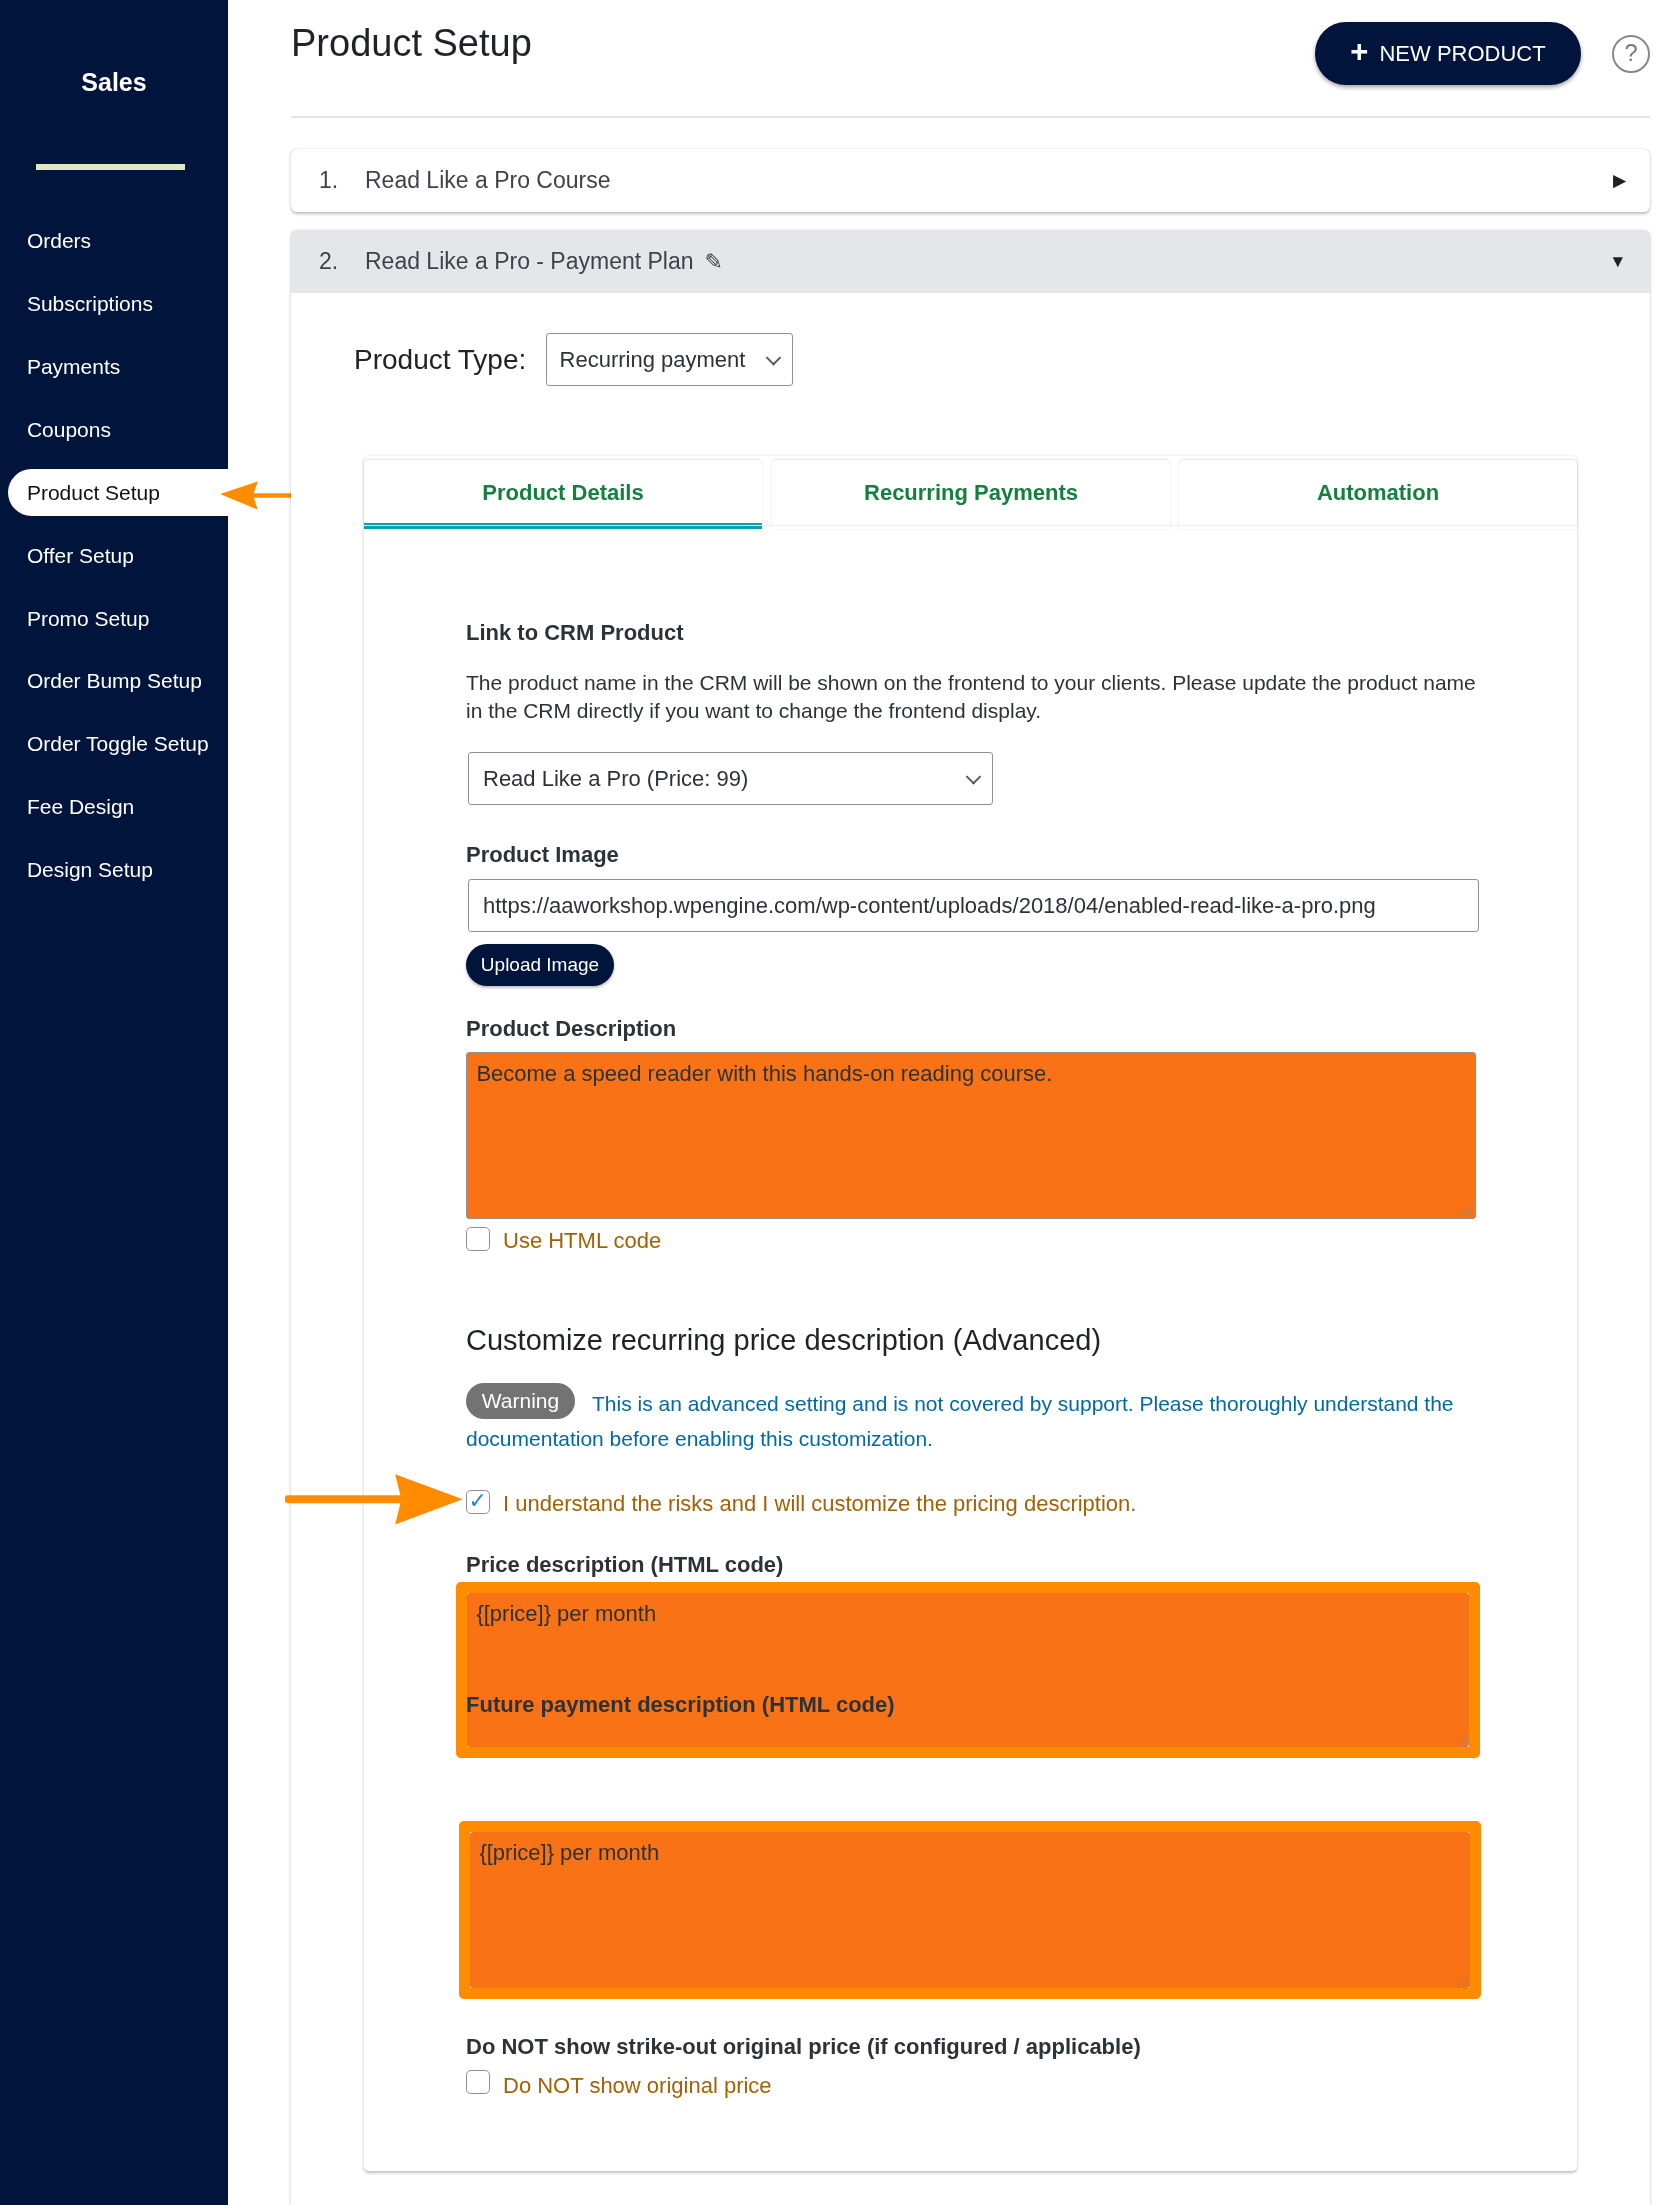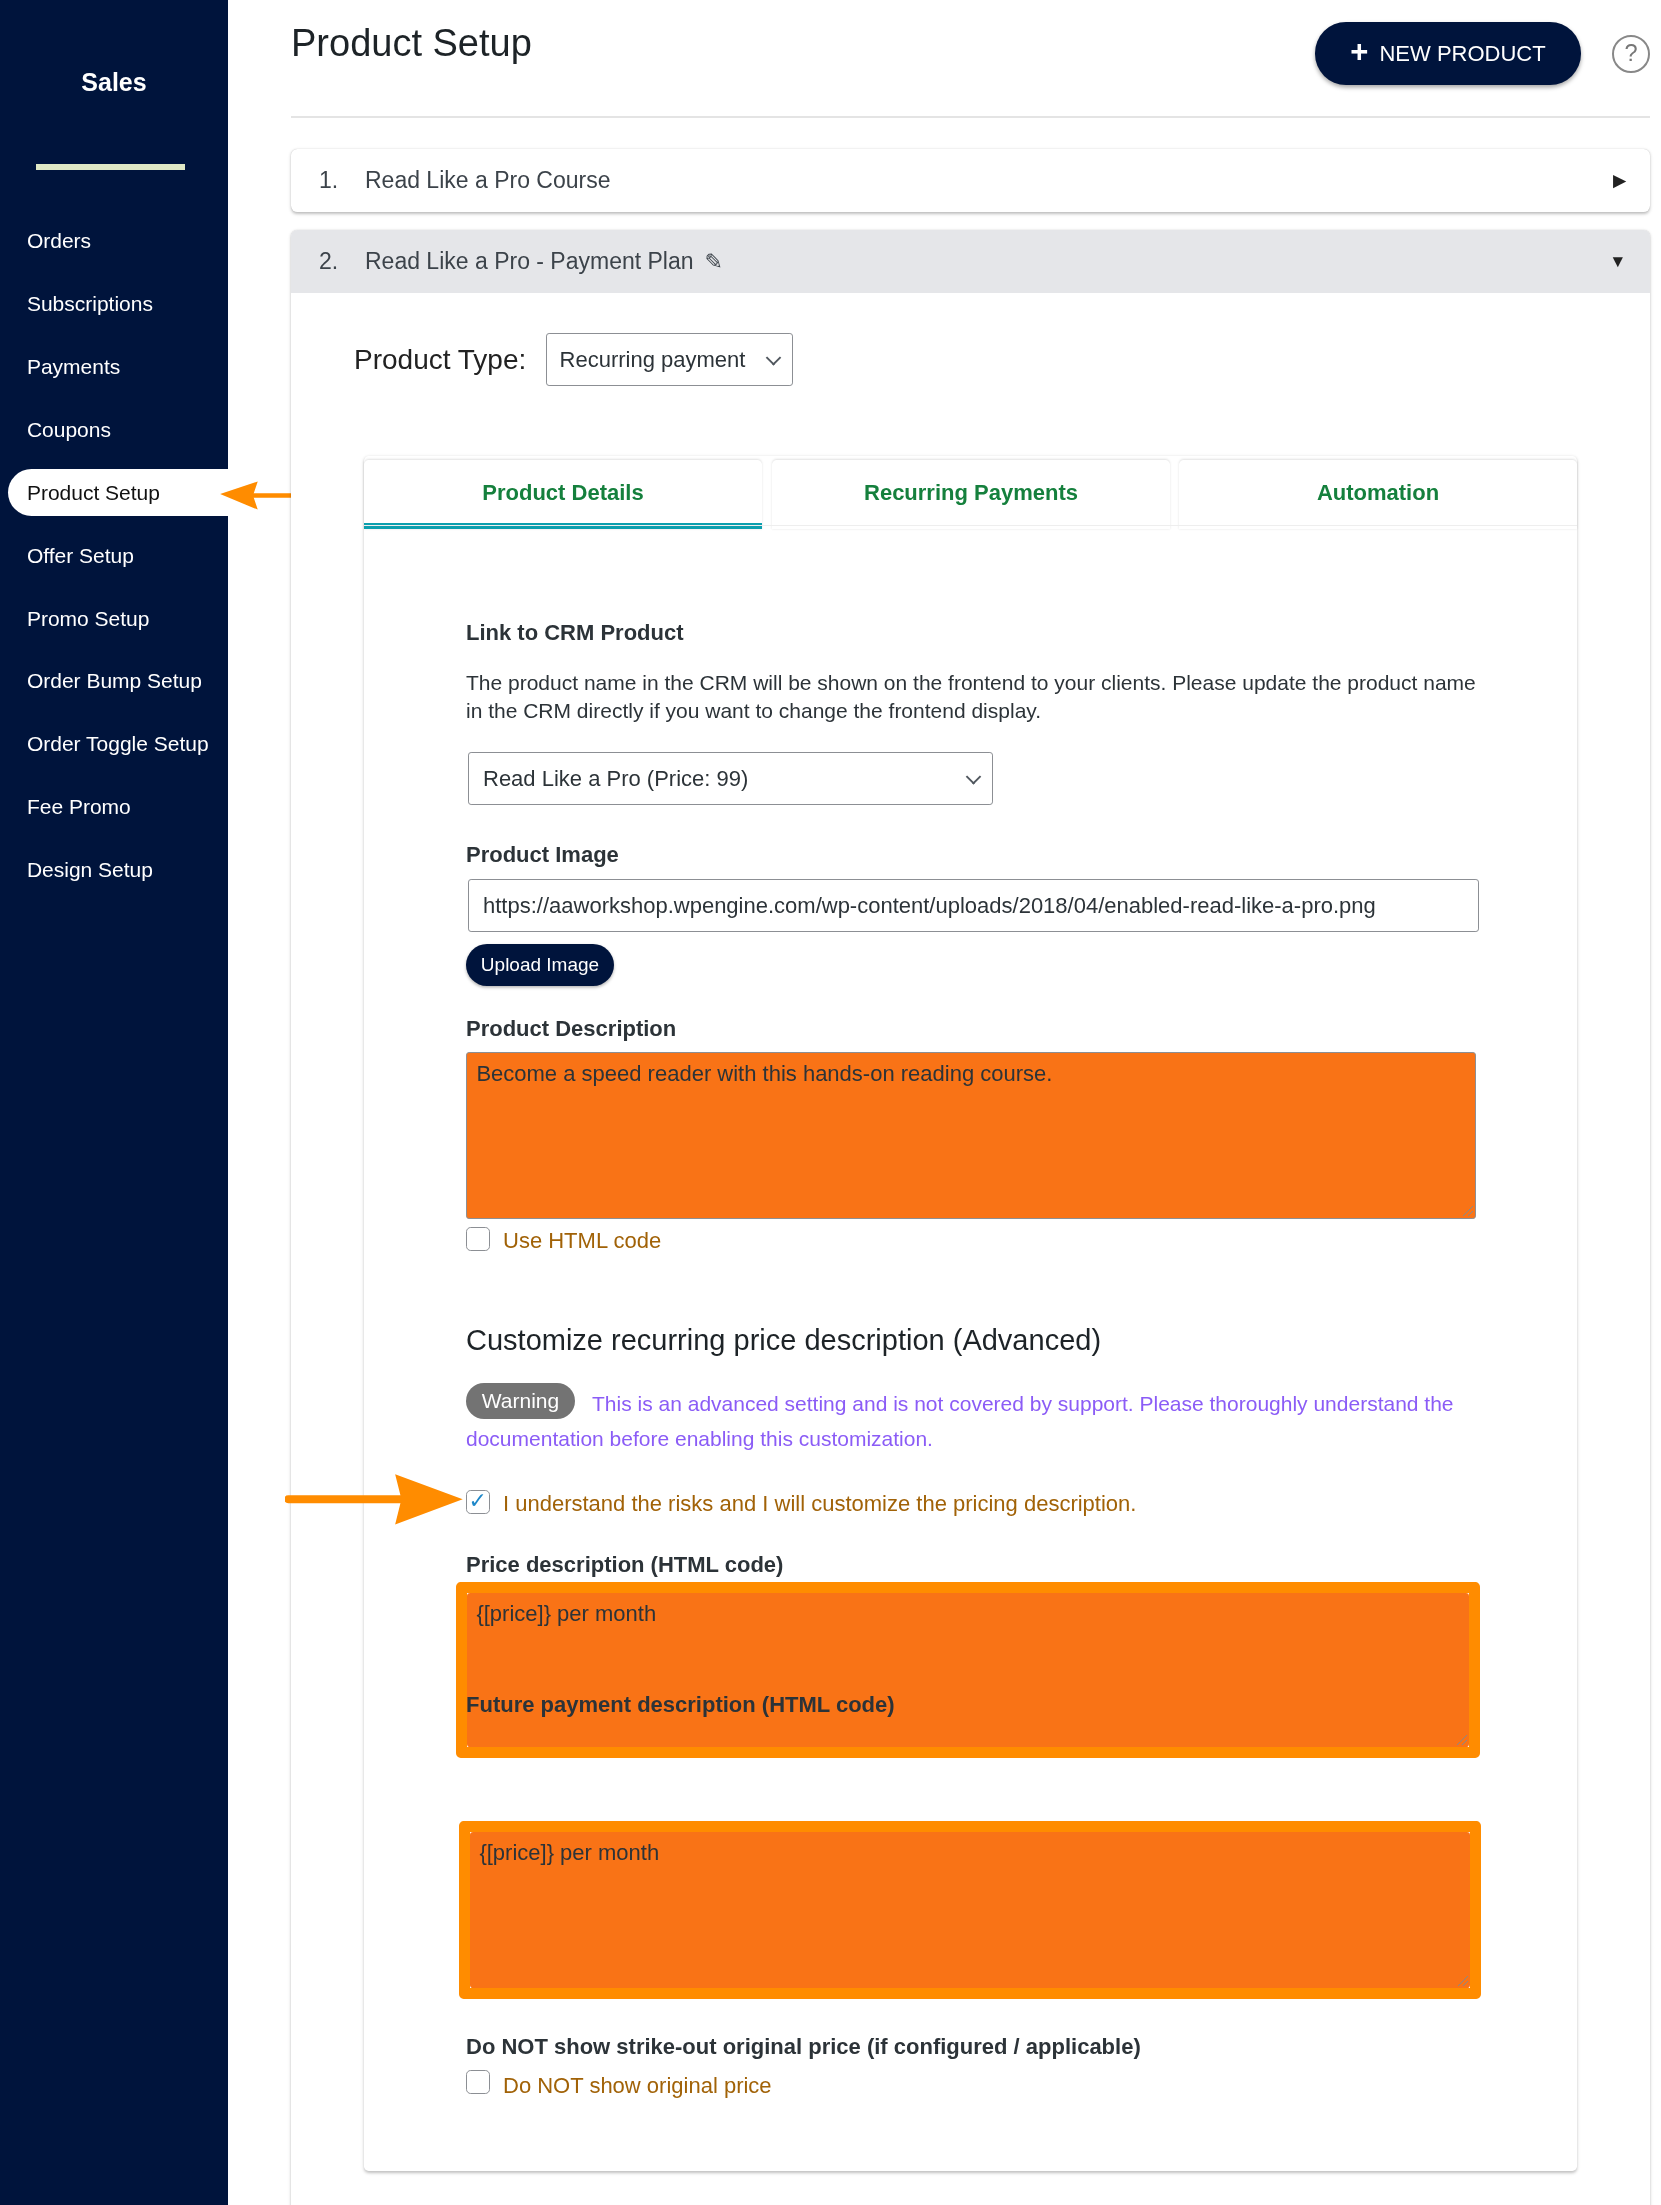--- a/index.html
+++ b/index.html
@@ -49,40 +49,40 @@
   .upload-btn { left: 466px; top: 944px; width: 148px; height: 42px; background: #00143c; color: #fff; border-radius: 21px;
     font-size: 19px; text-align: center; line-height: 42px; box-shadow: 0 1.6px 3.1px rgba(0,0,0,.3); }
   .textarea { border: 1.6px solid #8c8f94; border-radius: 3.1px; background: #f97316; font-size: 22px; padding: 7.9px 9.4px; color: #2c3338; }
   .resize { position: absolute; right: 2.4px; bottom: 2.4px; width: 9.4px; height: 9.4px;
     background: linear-gradient(135deg, transparent 45%, #888 47%, #888 52%, transparent 54%, transparent 70%, #888 72%, #888 77%, transparent 79%); }
   .chk { width: 23.6px; height: 23.6px; border: 1.6px solid #8c8f94; border-radius: 4.7px; background: #fff; }
   .chk-label { font-size: 22px; color: #a16207; }
   .section-title { left: 466px; top: 1324px; font-size: 29px; color: #1d2327; }
   .warn-badge { left: 466px; top: 1383px; width: 109px; height: 36px; background: #737373; color: #fff; border-radius: 18px;
     font-size: 21px; text-align: center; line-height: 36px; }
-  .warn-text { left: 466px; top: 1386px; width: 1038px; font-size: 21px; line-height: 35px; text-indent: 126px; color: #8b5cf6; }
+  .warn-text { left: 466px; top: 1386px; width: 1038px; font-size: 21px; line-height: 35px; text-indent: 126px; color: #0369a1; }
   .hl { border: 11px solid #ff8c00; border-radius: 4.7px; }
   .check-mark { color: #1d87c9; font-size: 22px; line-height: 20.4px; text-align: center; font-weight: 700; }
 </style>
 </head>
 <body>
 
 <div class="sidebar">
   <div class="brand">Sales</div>
   <div class="brand-bar"></div>
   <div class="nav-item" style="top:217px">Orders</div>
   <div class="nav-item" style="top:280px">Subscriptions</div>
   <div class="nav-item" style="top:343px">Payments</div>
   <div class="nav-item" style="top:406px">Coupons</div>
   <div class="nav-item active" style="top:469px">Product Setup</div>
   <div class="nav-item" style="top:532px">Offer Setup</div>
   <div class="nav-item" style="top:595px">Promo Setup</div>
   <div class="nav-item" style="top:657px">Order Bump Setup</div>
   <div class="nav-item" style="top:720px">Order Toggle Setup</div>
-  <div class="nav-item" style="top:783px">Fee Promo</div>
+  <div class="nav-item" style="top:783px">Fee Design</div>
   <div class="nav-item" style="top:846px">Design Setup</div>
 </div>
 
 <svg class="abs" style="left:217px;top:472px" width="94" height="47" viewBox="0 0 120 60">
   <line x1="112" y1="30" x2="40" y2="30" stroke="#ff8c00" stroke-width="6" stroke-linecap="round"></line>
   <polygon points="4,28 52,12 46,30 52,48" fill="#ff8c00"></polygon>
 </svg>
 
 <div class="abs page-title">Product Setup</div>
 <div class="abs new-btn">

